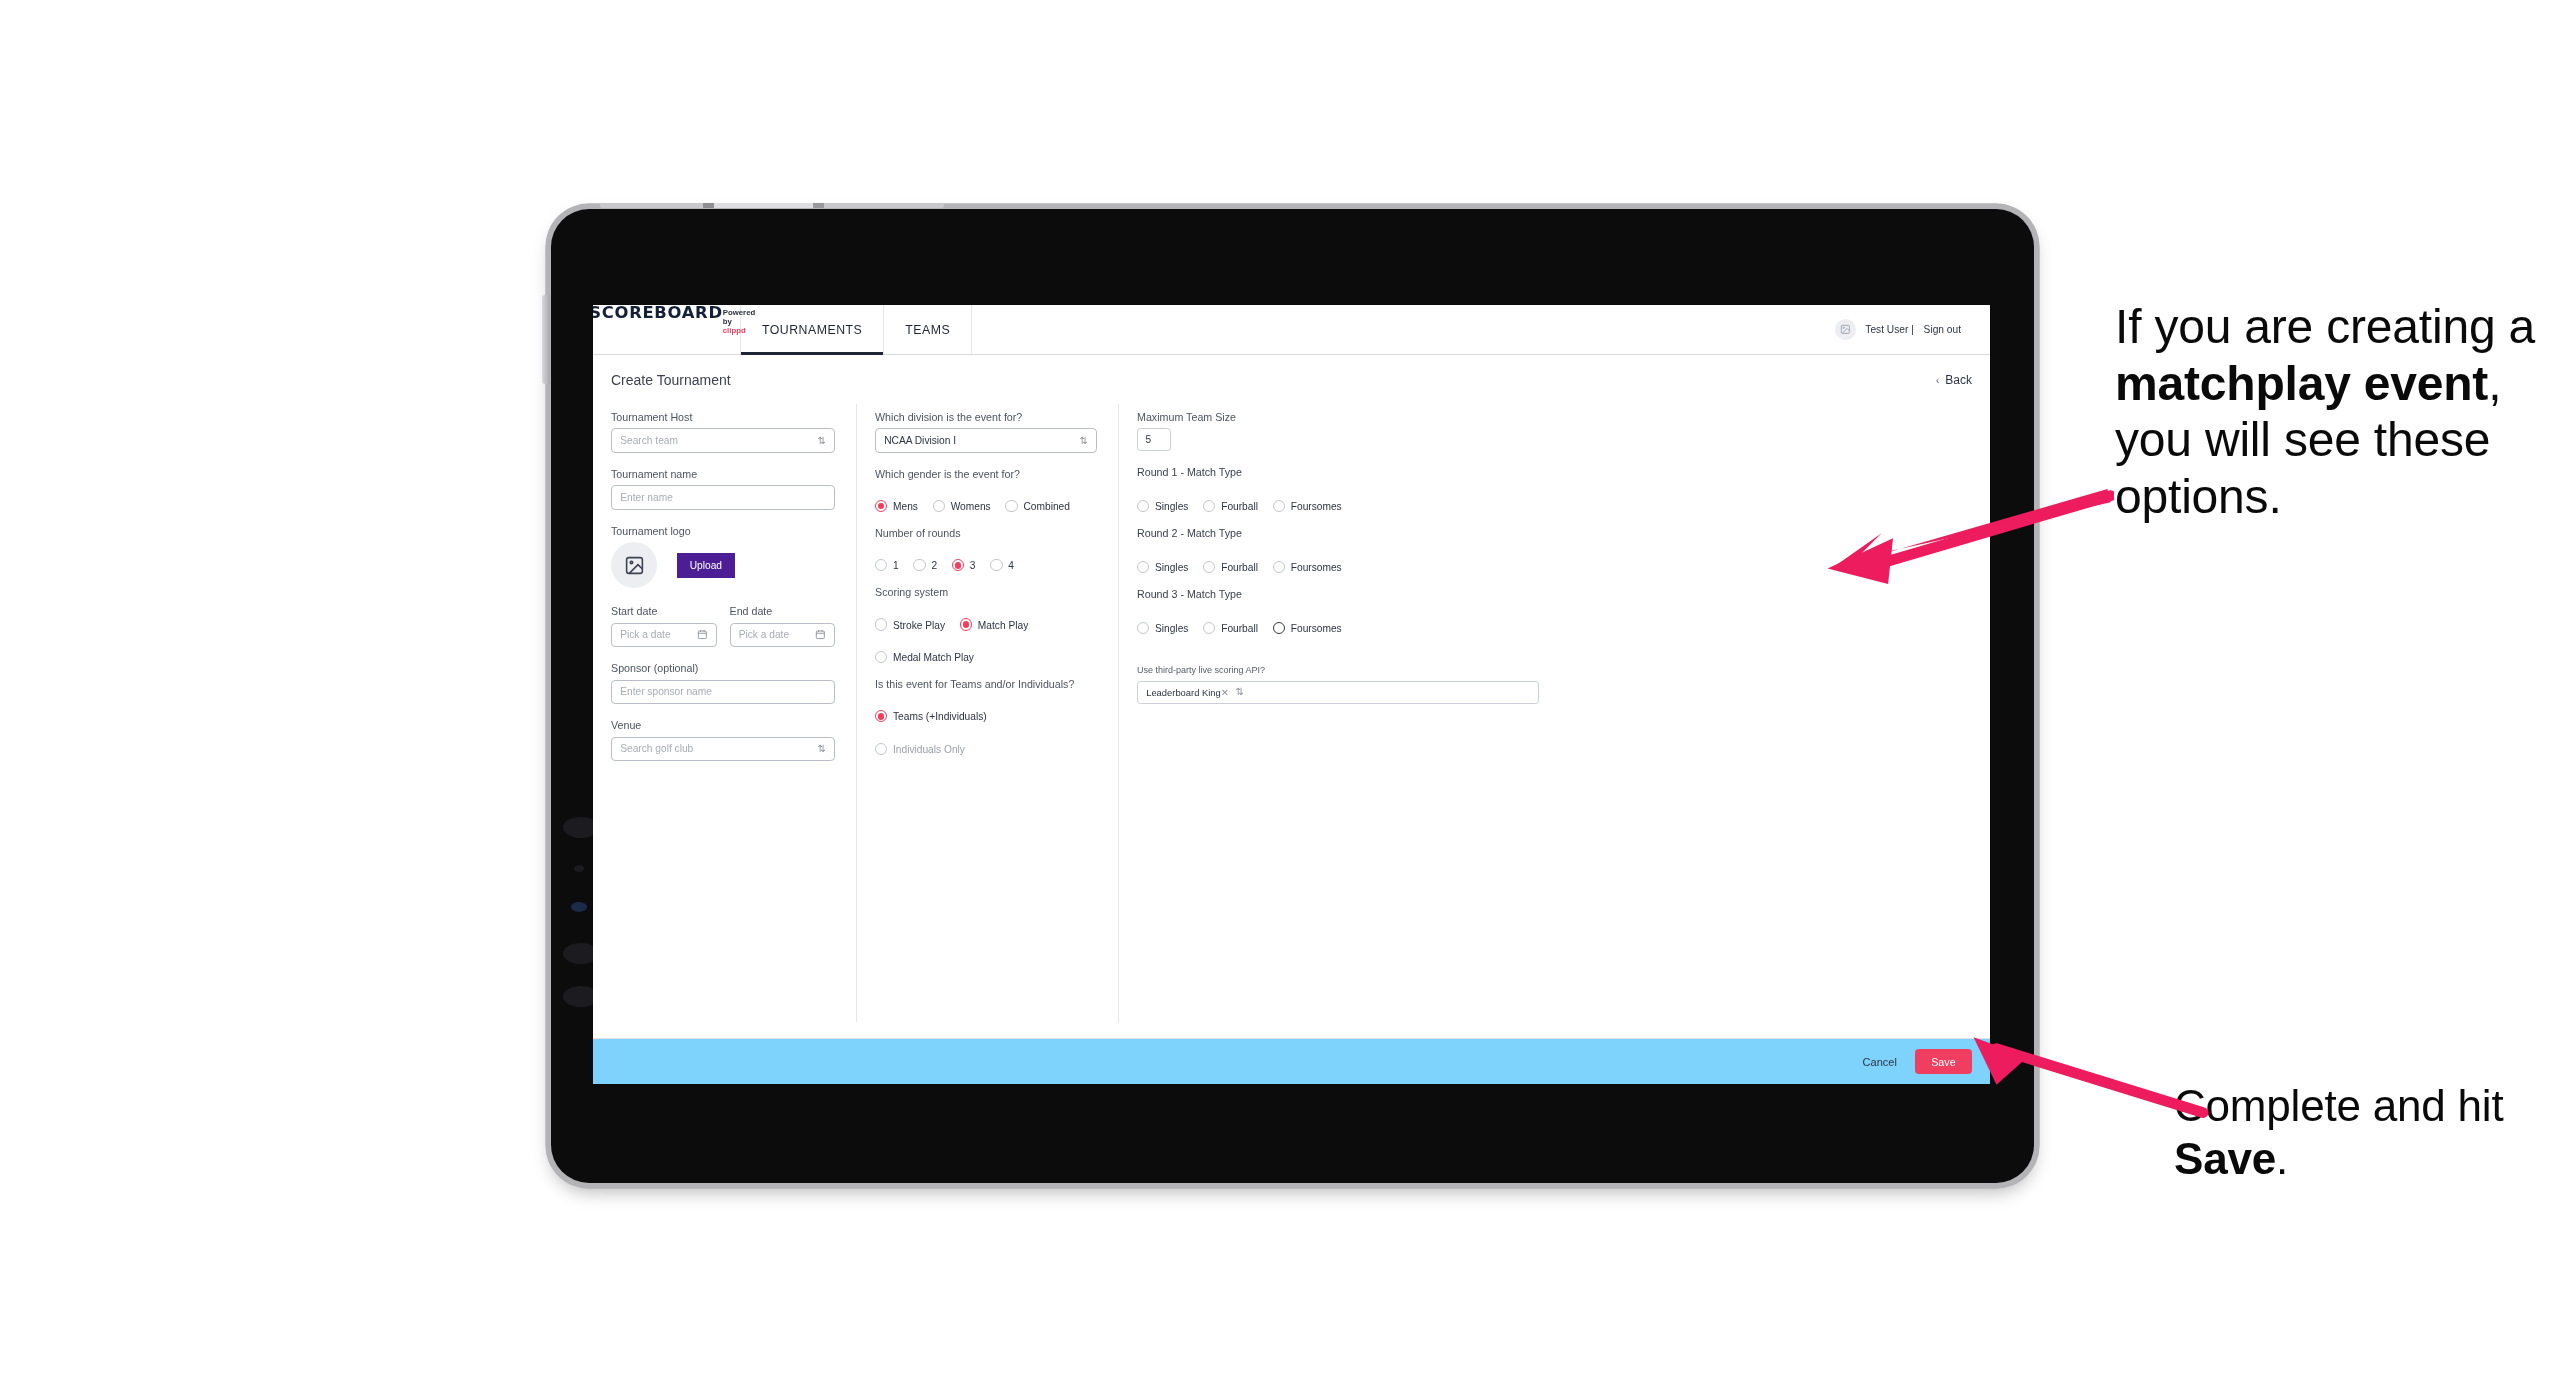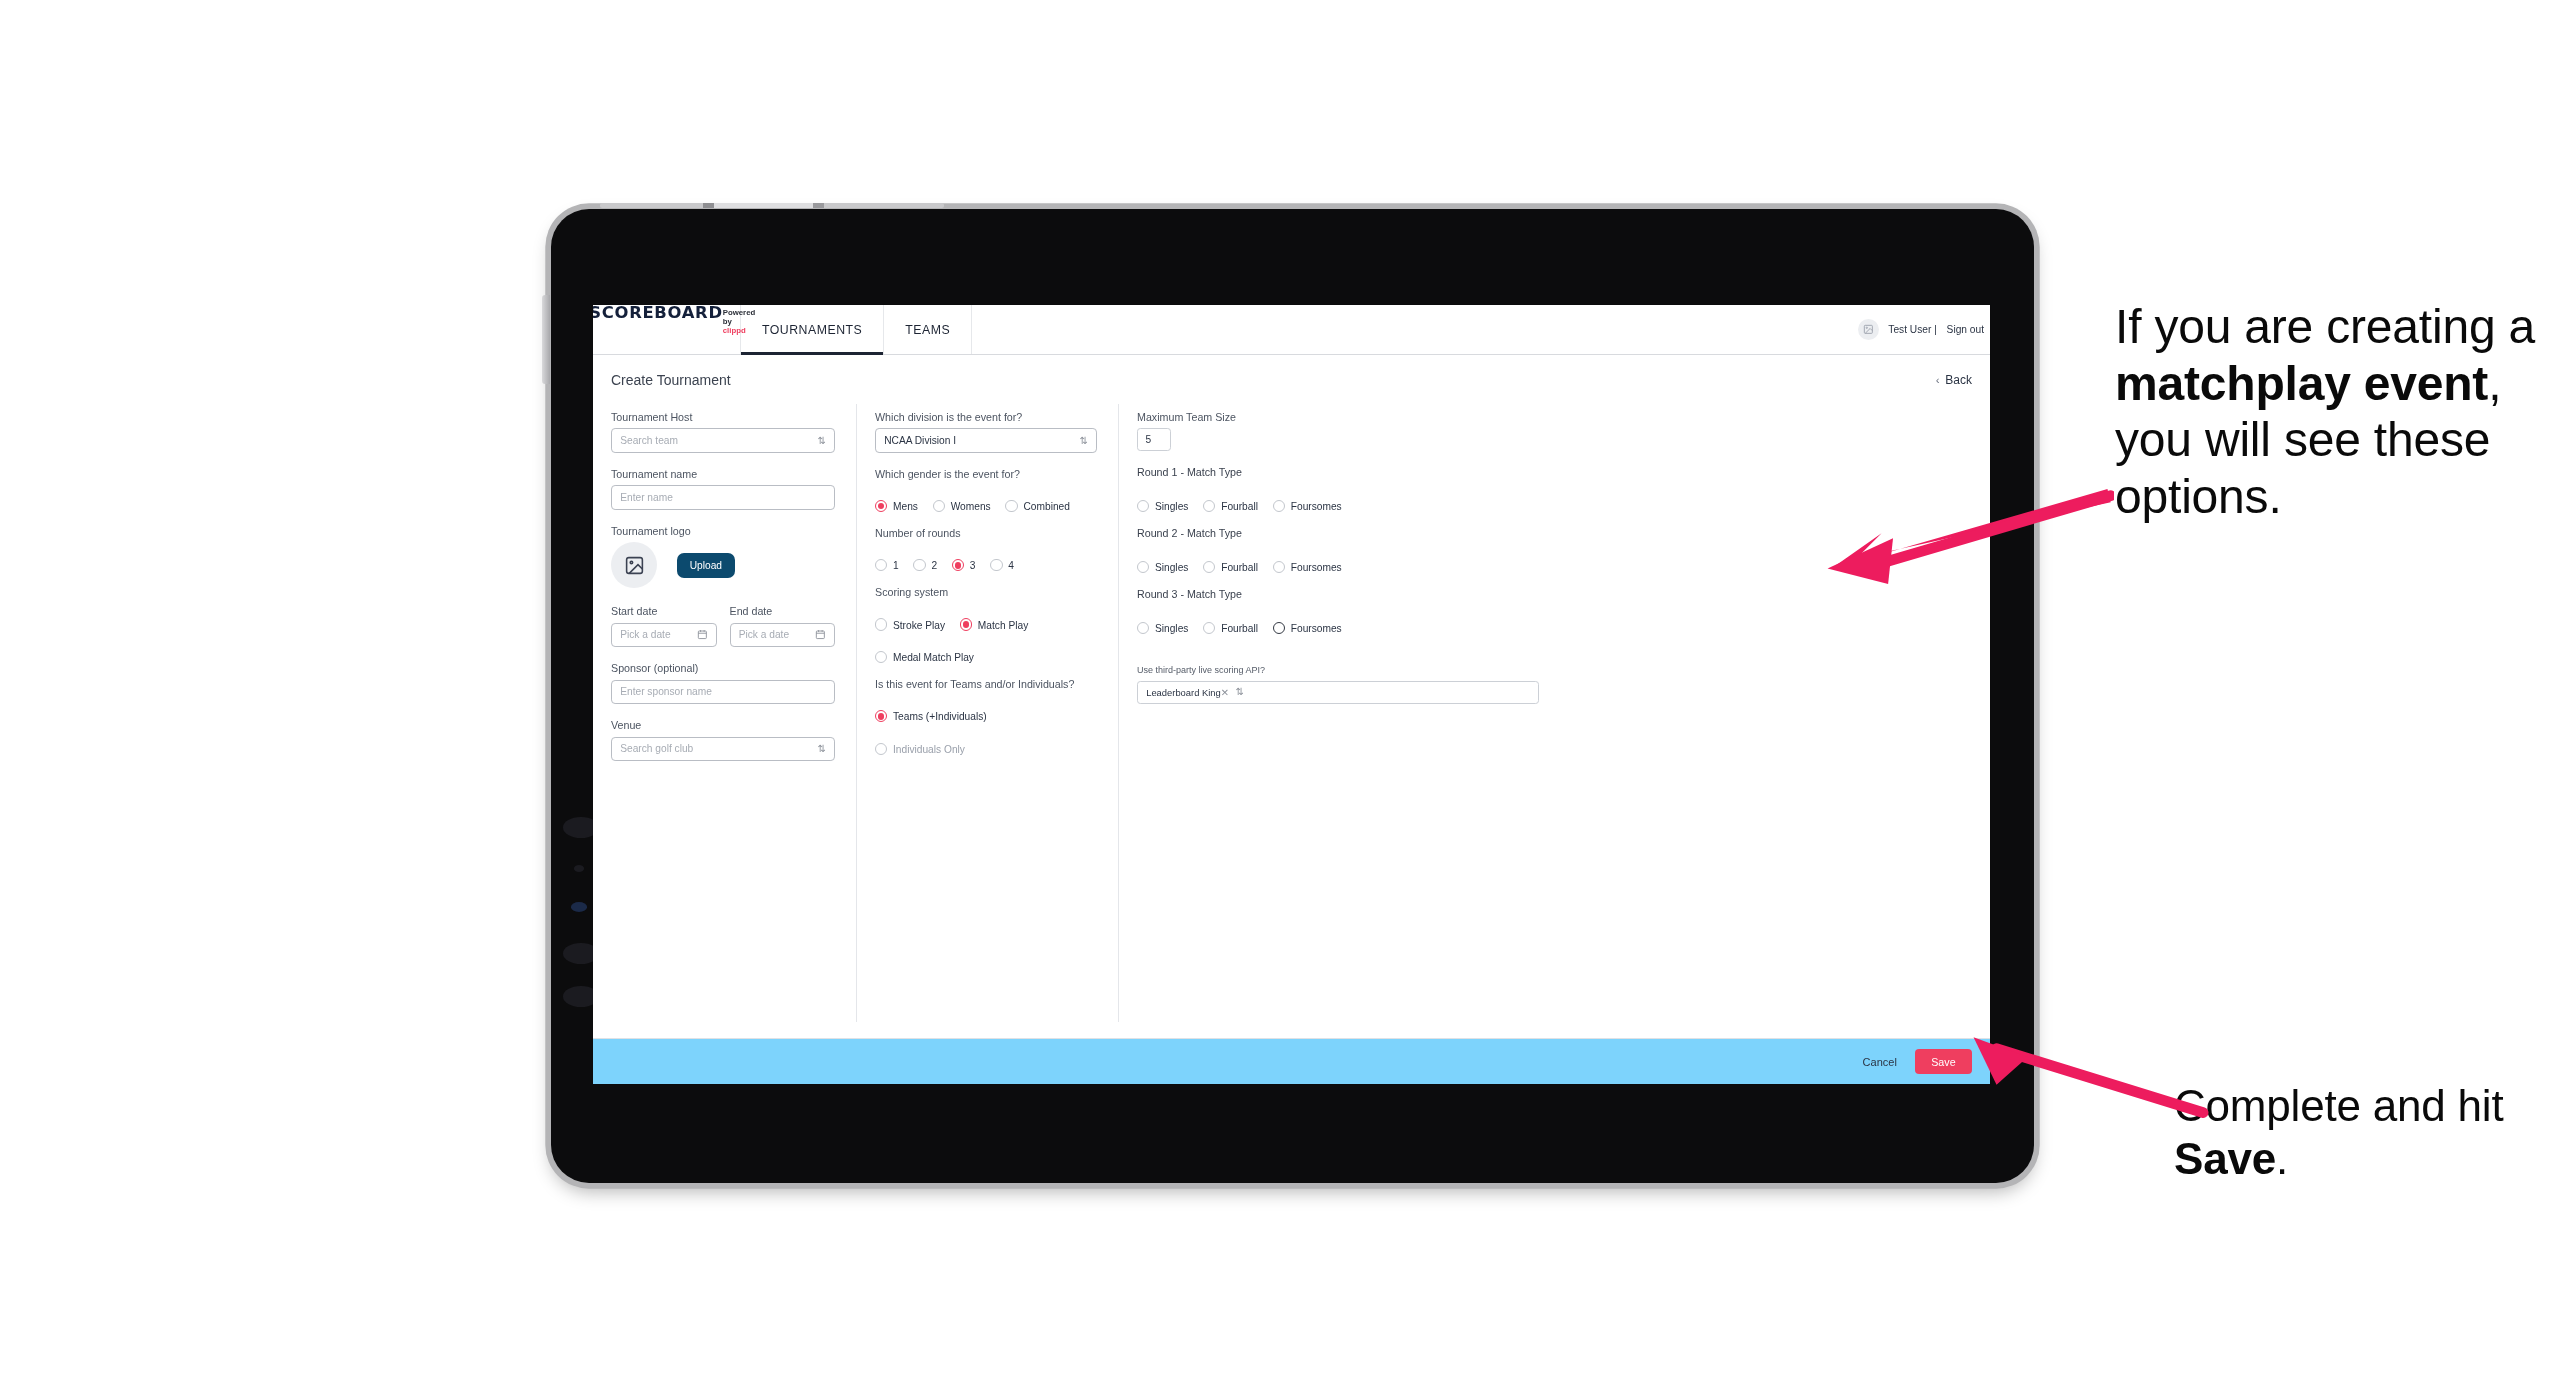--- a/index.html
+++ b/index.html
@@ -72,21 +72,21 @@
   .nav-tab{
     display:flex;align-items:center;justify-content:center;
     padding:0 21px;font-size:12.3px;color:#1d2433;letter-spacing:0.5px;
     border-right:0.8px solid #e6e8eb;cursor:pointer;position:relative;
   }
   .nav-tab.active::after{
     content:"";position:absolute;left:0;right:0;bottom:-0.8px;height:2.5px;background:#1d2433;
   }
   #header-spacer{flex:1;}
   #header-user{
-    display:flex;align-items:center;gap:9.8px;padding-right:6px;
+    display:flex;align-items:center;gap:9.8px;padding-right:29px;
   }
   #avatar{
     width:21px;height:21px;border-radius:50%;background:#eceef1;
     display:flex;align-items:center;justify-content:center;color:#9aa0ab;
   }
   #user-name{font-size:10.2px;color:#2b3444;}
   #sign-out{font-size:10.2px;color:#2b3444;cursor:pointer;}
 
   
   #page-bar{
@@ -127,21 +127,21 @@
   .cal-ico{color:#8b9099;}
   .clear-x{color:#8b9099;font-size:9.8px;margin-right:6.6px;cursor:pointer;}
 
   
   #logo-row{display:flex;align-items:center;gap:19.7px;margin-bottom:16.4px;}
   #logo-circle{
     width:46px;height:46px;border-radius:50%;background:#eceef1;
     display:flex;align-items:center;justify-content:center;color:#3b4252;
   }
   #upload-btn{
-    background:#0c4a6e;color:#ffffff;border-radius:7px;
+    background:#4c1d95;color:#ffffff;border-radius:0;
     padding:6.6px 13px;font-size:10.2px;cursor:pointer;
   }
 
   
   #date-row{display:flex;gap:13px;}
   .date-col{flex:1;}
 
   
   .radio-group{display:flex;align-items:center;gap:8.2px;margin-bottom:14.8px;flex-wrap:wrap;}
   .radio-item{display:flex;align-items:flex-end;gap:5.7px;margin-right:6.6px;cursor:pointer;margin-top:12px;}

